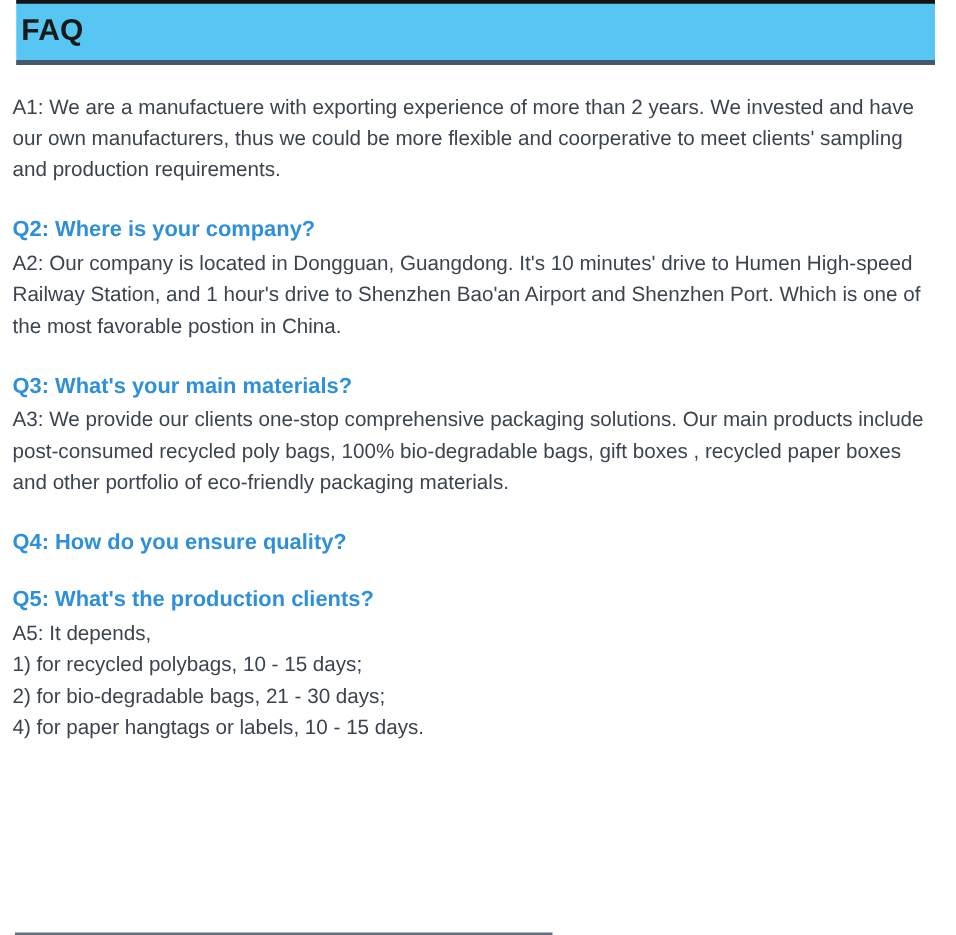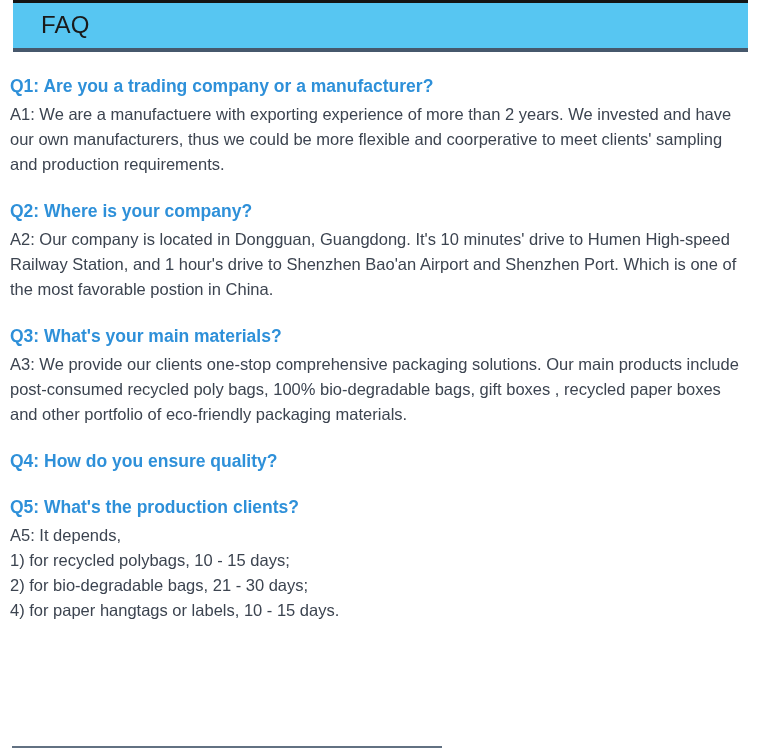--- a/index.html
+++ b/index.html
@@ -15,23 +15,22 @@
     font-family:"Liberation Sans","DejaVu Sans",sans-serif;}
   .page{position:relative;width:765px;height:748px;background:#fff;}
   .faq-header{
     position:absolute;top:0;left:13px;width:735px;height:52px;
     background:var(--header_bg);
     border-top:3px solid var(--header_top_border);
     border-bottom:4px solid var(--header_bottom_border);
   }
   .faq-header .title{
     display:block;padding-left:4px;line-height:44px;
-    font-size:24px;font-weight:400;color:var(--title_text);
+    font-size:24px;font-weight:700;color:var(--title_text);
     letter-spacing:0.2px;
-    margin-left:24px;
   }
   .content{
     position:absolute;top:52px;left:10px;width:733px;
   }
   .section{margin-top:22px;}
   .question{
     color:var(--question_color);
     font-size:17.5px;font-weight:bold;
     line-height:24px;margin-bottom:4px;
   }
@@ -49,21 +48,20 @@
 
 <div class="page">
 
   <div class="faq-header">
     <span class="title">FAQ</span>
   </div>
 
   <div class="content">
 
     <div class="section">
-      <div class="question">Q1: Are you a trading company or a manufacturer?</div>
       <div class="answer-line">A1: We are a manufactuere with exporting experience of more than 2 years. We invested and have our own manufacturers, thus we could be more flexible and coorperative to meet clients' sampling and production requirements.</div>
     </div>
 
     <div class="section">
       <div class="question">Q2: Where is your company?</div>
       <div class="answer-line">A2: Our company is located in Dongguan, Guangdong. It's 10 minutes' drive to Humen High-speed Railway Station, and 1 hour's drive to Shenzhen Bao'an Airport and Shenzhen Port. Which is one of the most favorable postion in China.</div>
     </div>
 
     <div class="section">
       <div class="question">Q3: What's your main materials?</div>

